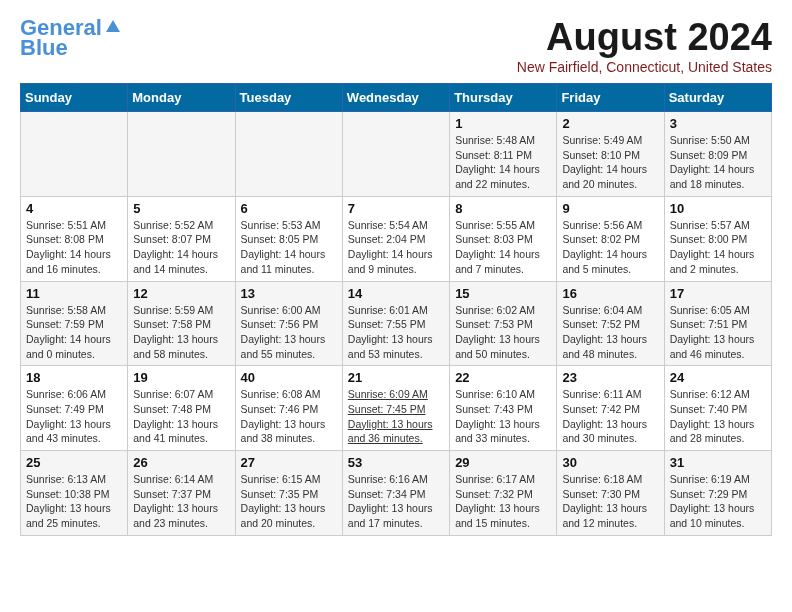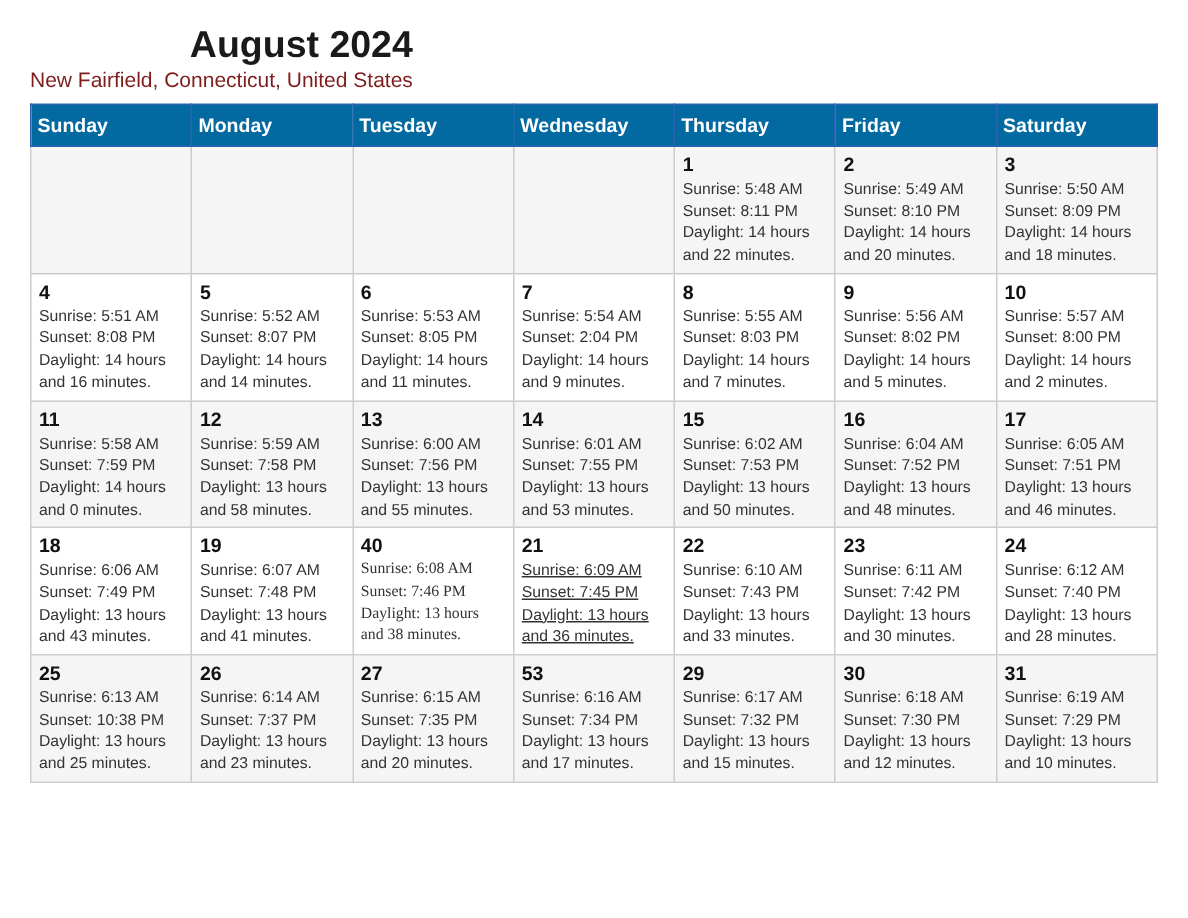--- a/index.html
+++ b/index.html
@@ -27,21 +27,21 @@
       color: #1a3a6b;
       line-height: 1.1;
     }
     .logo-text span {
       color: #4a90d9;
     }
     .title-area {
       text-align: right;
     }
     .main-title {
-      font-size: 25px;
+      font-size: 38px;
       font-weight: bold;
       color: #1a1a1a;
     }
     .subtitle {
       font-size: 14px;
       color: #7f1d1d;
     }
     table {
       width: 100%;
       border-collapse: collapse;
@@ -80,20 +80,31 @@
     .cell-info {
       font-size: 10.5px;
       line-height: 1.4;
       color: #333;
     }
   </style>
 </head>
 <body>
 
 <div class="header-area">
+  <div class="logo">
+    <div style="display:flex; align-items:center;">
+      <span class="logo-text">
+        <span>General</span>
+      </span>
+      <svg width="18" height="18" viewBox="0 0 18 18" style="margin-left:2px;margin-top:-2px;">
+        <polygon points="9,2 16,14 2,14" fill="#4a90d9"></polygon>
+      </svg>
+    </div>
+    <span class="logo-text" style="color:#4a90d9; margin-top:-4px;">Blue</span>
+  </div>
   <div class="title-area">
     <div class="main-title">August 2024</div>
     <div class="subtitle">New Fairfield, Connecticut, United States</div>
   </div>
 </div>
 
 <table>
   <thead>
     <tr id="header-row">
         <th>Sunday</th>
@@ -245,21 +256,21 @@
         </td>
         <td>
           <span class="day-num">19</span>
           <div class="cell-info" style="white-space: pre-line;">Sunrise: 6:07 AM
 Sunset: 7:48 PM
 Daylight: 13 hours
 and 41 minutes.</div>
         </td>
         <td>
           <span class="day-num">40</span>
-          <div class="cell-info" style="white-space: pre-line; font-family: Liberation Serif, serif;">Sunrise: 6:08 AM
+          <div class="cell-info" style="white-space: pre-line;">Sunrise: 6:08 AM
 Sunset: 7:46 PM
 Daylight: 13 hours
 and 38 minutes.</div>
         </td>
         <td>
           <span class="day-num">21</span>
           <div class="cell-info" style="white-space: pre-line; text-decoration: underline;">Sunrise: 6:09 AM
 Sunset: 7:45 PM
 Daylight: 13 hours
 and 36 minutes.</div>

